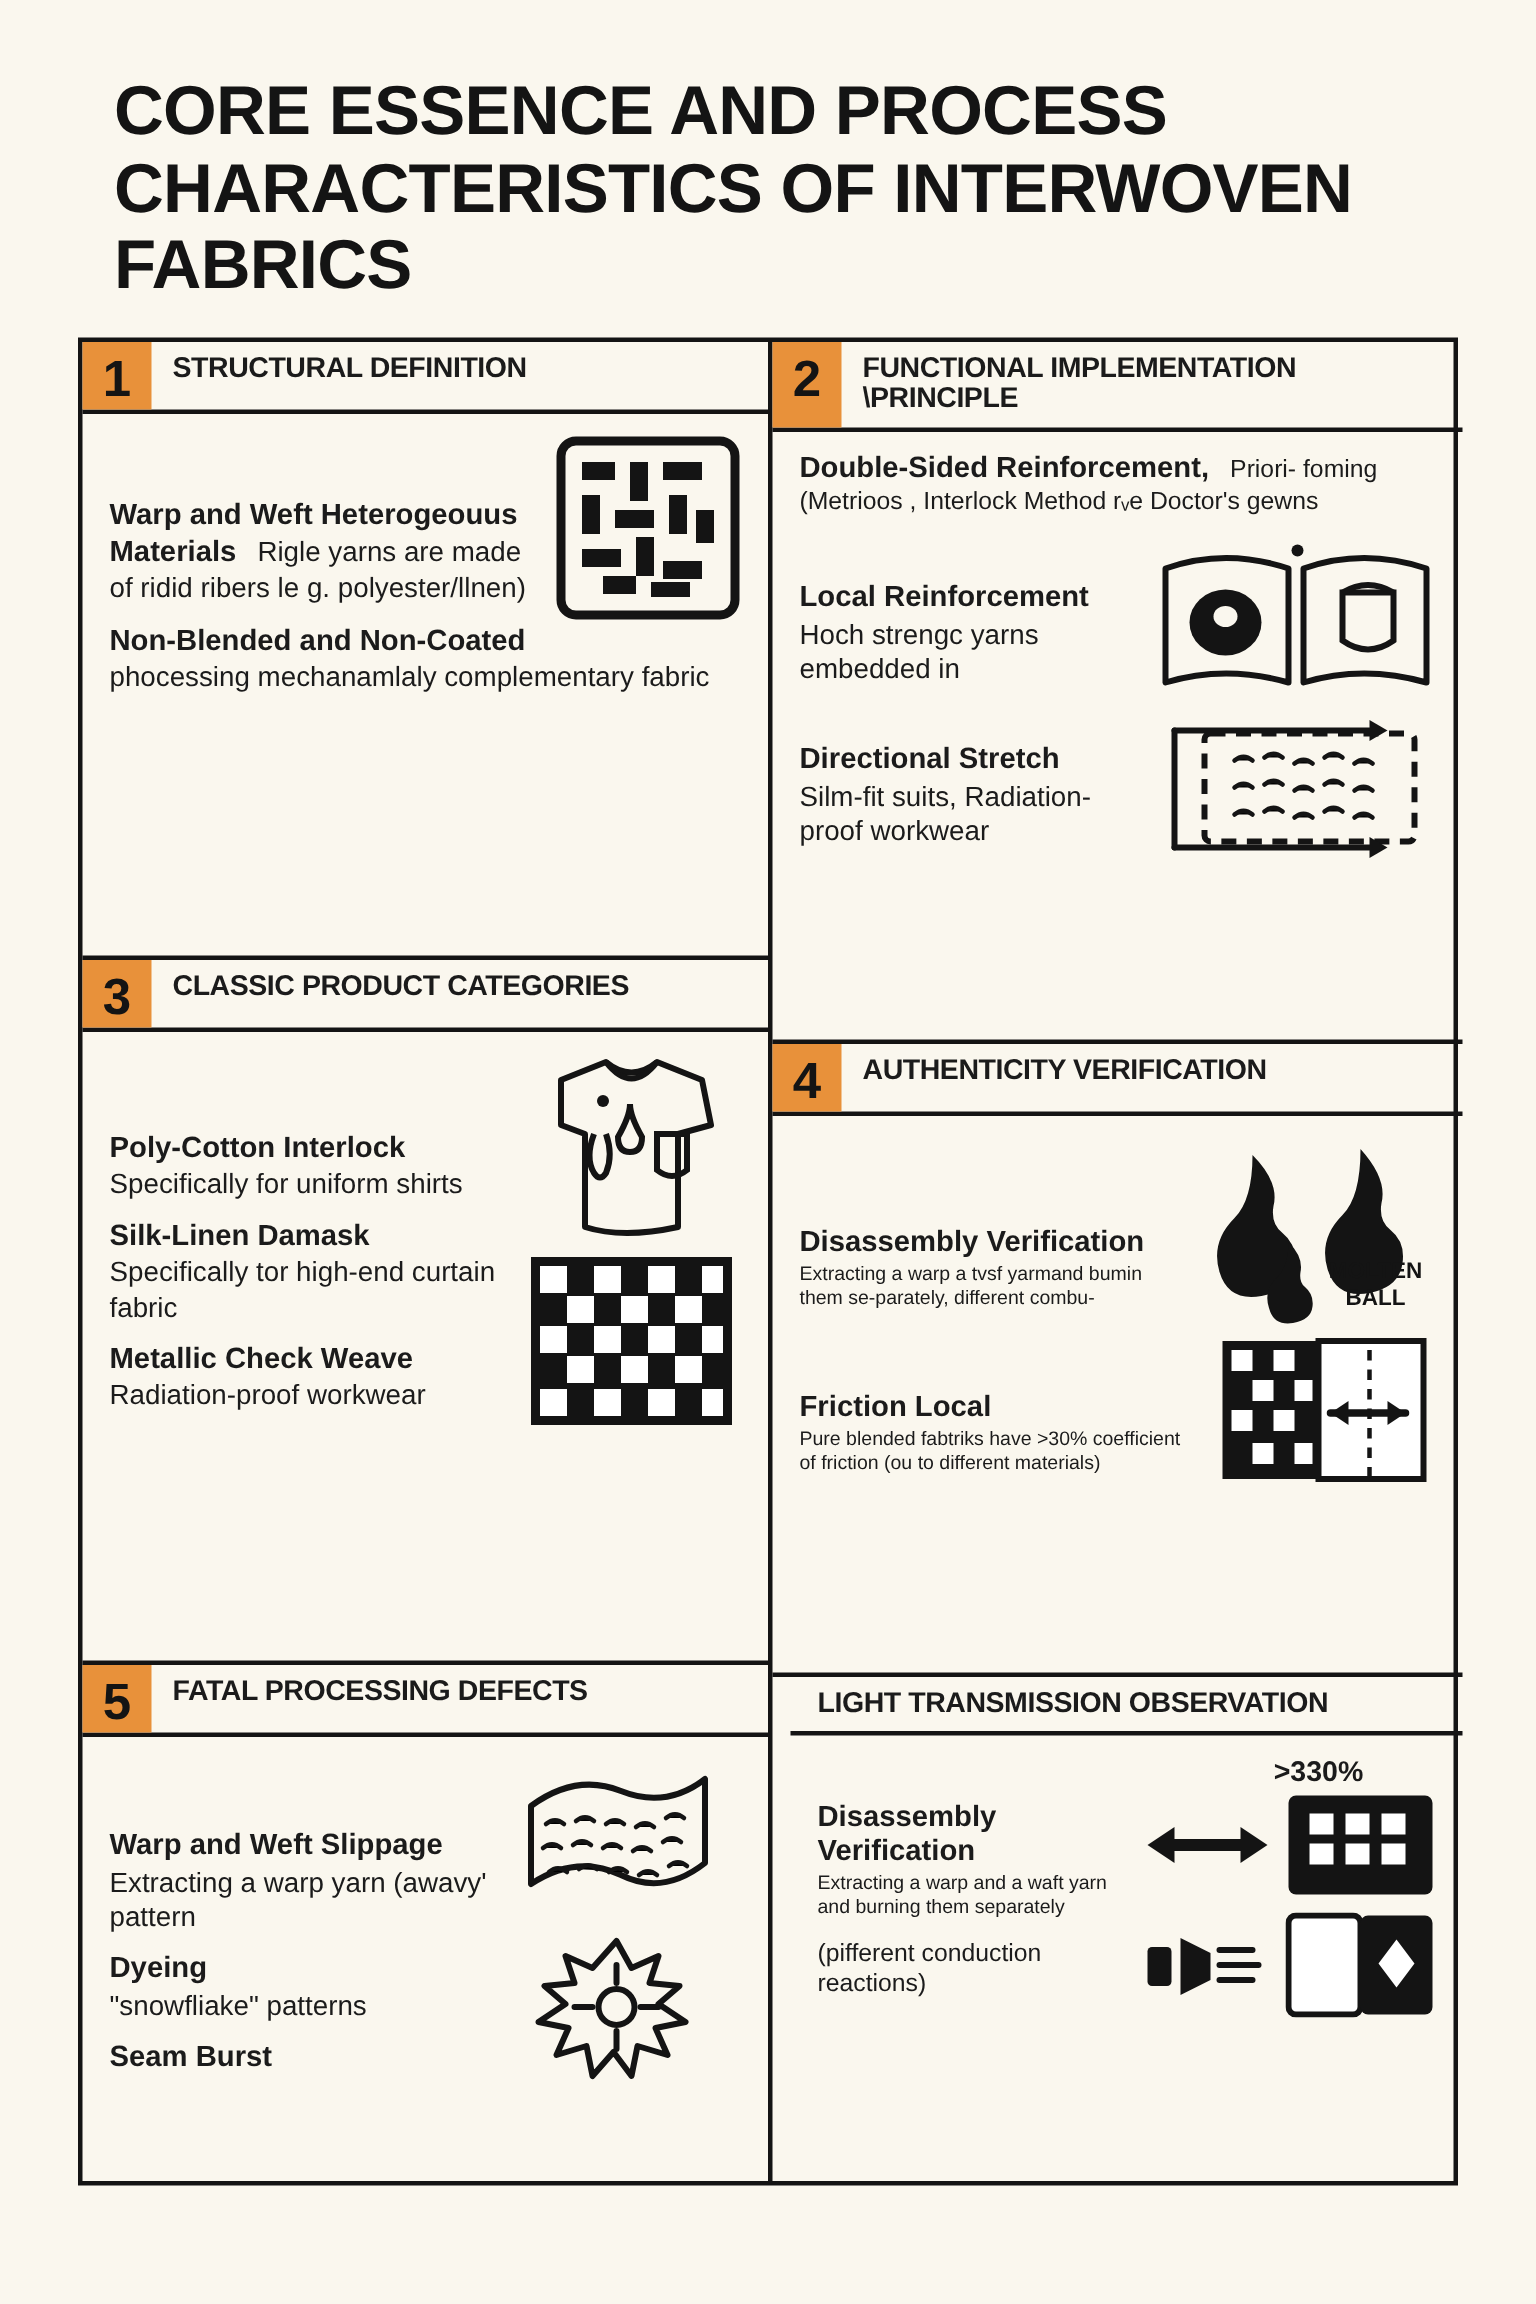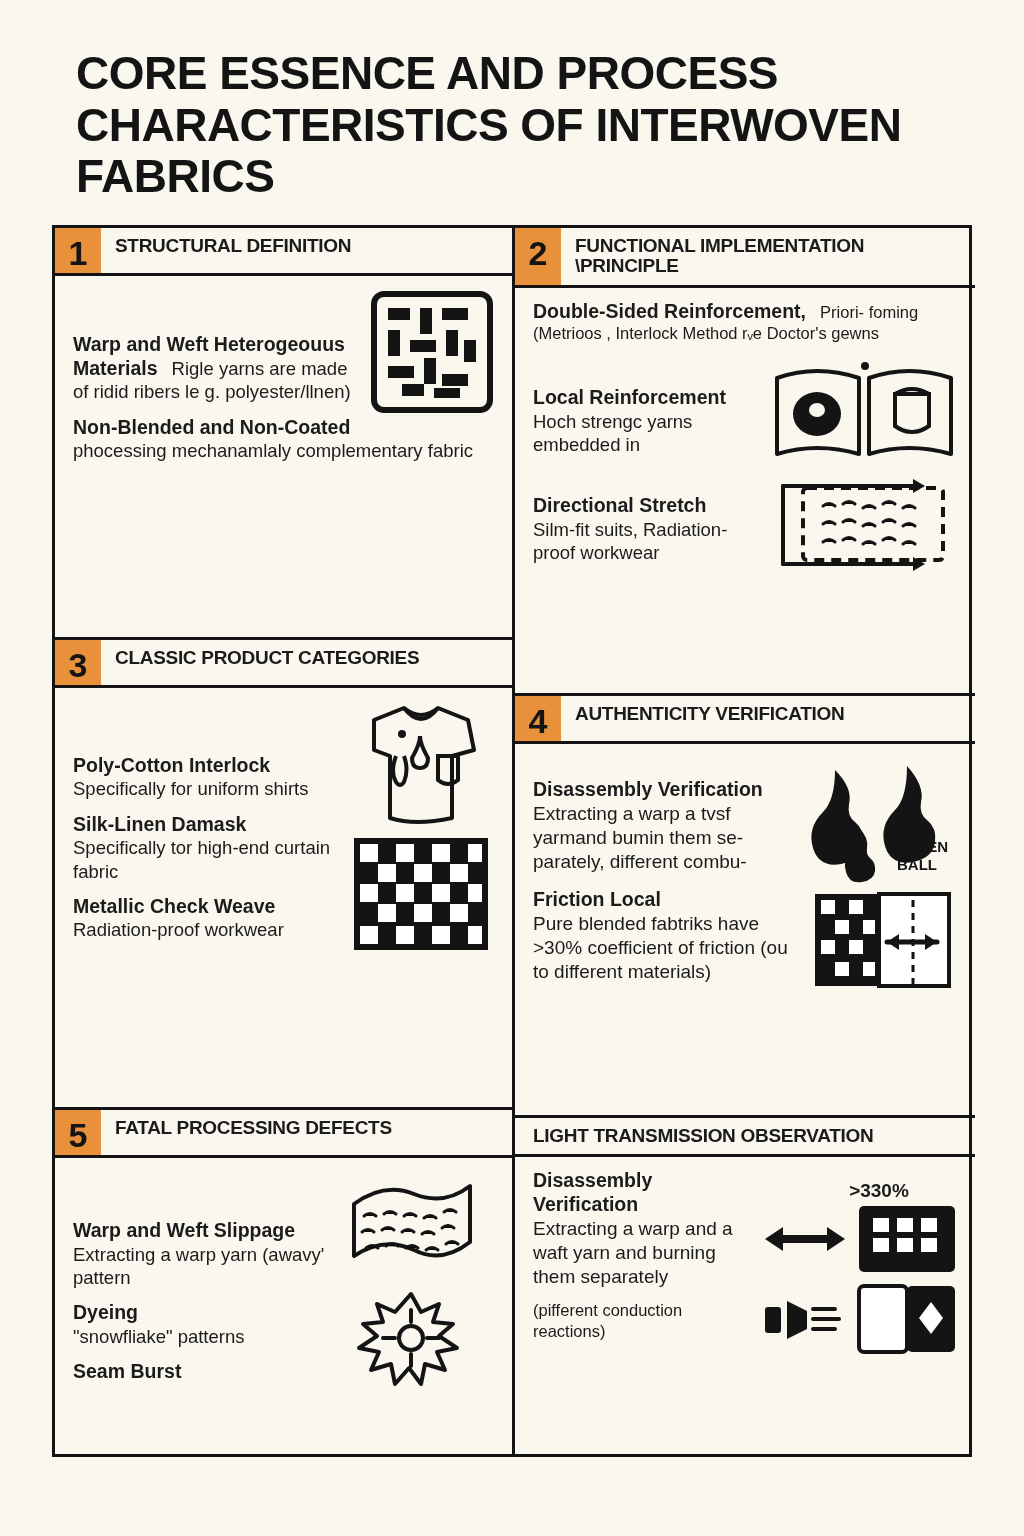--- a/index.html
+++ b/index.html
@@ -38,21 +38,21 @@
   .body{padding:12px 16px 14px 18px;position:relative;}
   .item{margin-bottom:12px;}
   .lead{font-weight:bold;font-size:19.5px;line-height:1.22;}
   .txt{font-size:18.5px;line-height:1.25;font-weight:400;}
   .inline .lead, .inline .txt{display:inline;}
   .row{display:flex;gap:10px;align-items:flex-end;}
   .txtcol{flex:1;min-width:0;}
   .art{flex:0 0 auto;}
   svg{display:block;}
   .small{font-size:16.5px;}
-  .mid{font-size:19px;line-height:1.26;}
+  .mid{font-size:13px;line-height:1.26;}
 </style>
 </head>
 <body>
 
 <div class="page">
 
   <div class="title">Core Essence and Process Characteristics of Interwoven Fabrics</div>
 
   <div class="grid">
 
@@ -341,21 +341,21 @@
                   <path d="M78 56 h50"></path>
                 </g>
                 <path d="M128 56 l-12 -8 v16 Z" fill="#141414"></path>
                 <path d="M78 56 l12 -8 v16 Z" fill="#141414"></path>
               </svg>
             </div>
           </div>
         </div>
       </div>
 
-      <div class="panel" style="height:342px;">
+      <div class="panel" style="height:342px;margin-left:12px;">
         <div class="hdr nonum">
           <div class="hname">Light Transmission Observation</div>
         </div>
         <div class="body">
           <div class="row">
             <div class="txtcol">
               <div class="item">
                 <div class="lead">Disassembly Verification</div>
                 <div class="txt mid">Extracting a warp and a waft yarn and burning them separately</div>
               </div>

